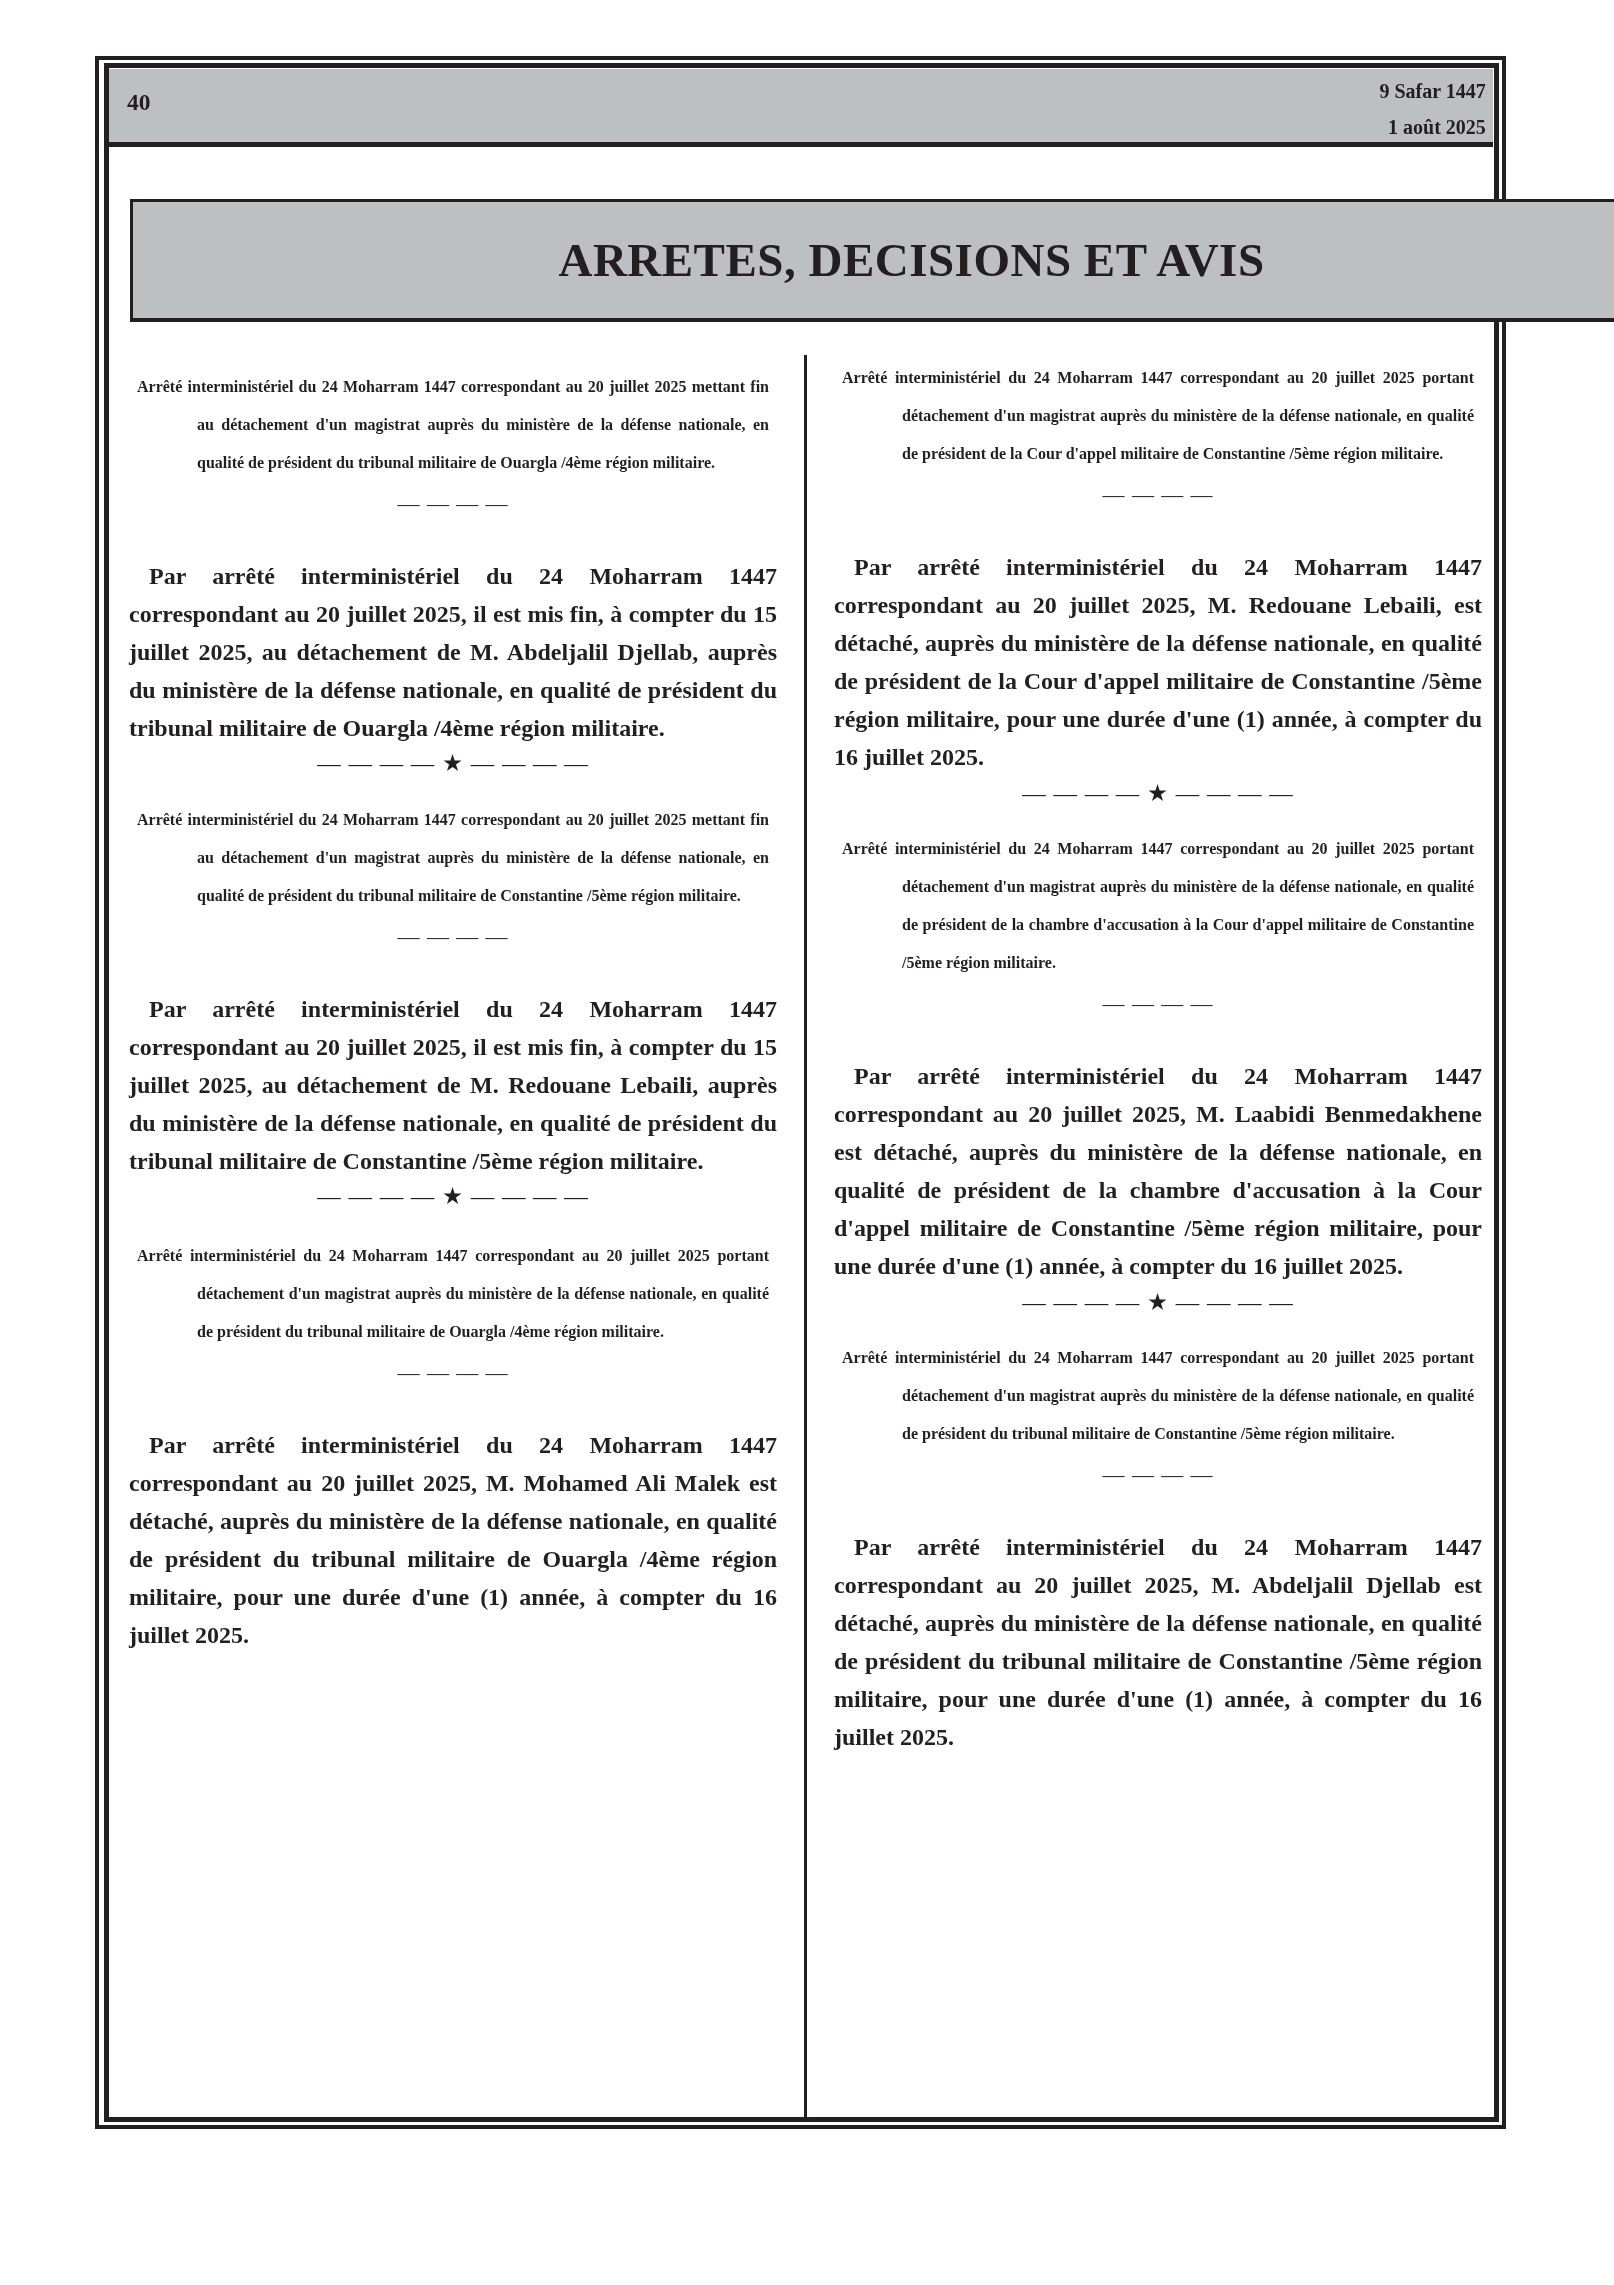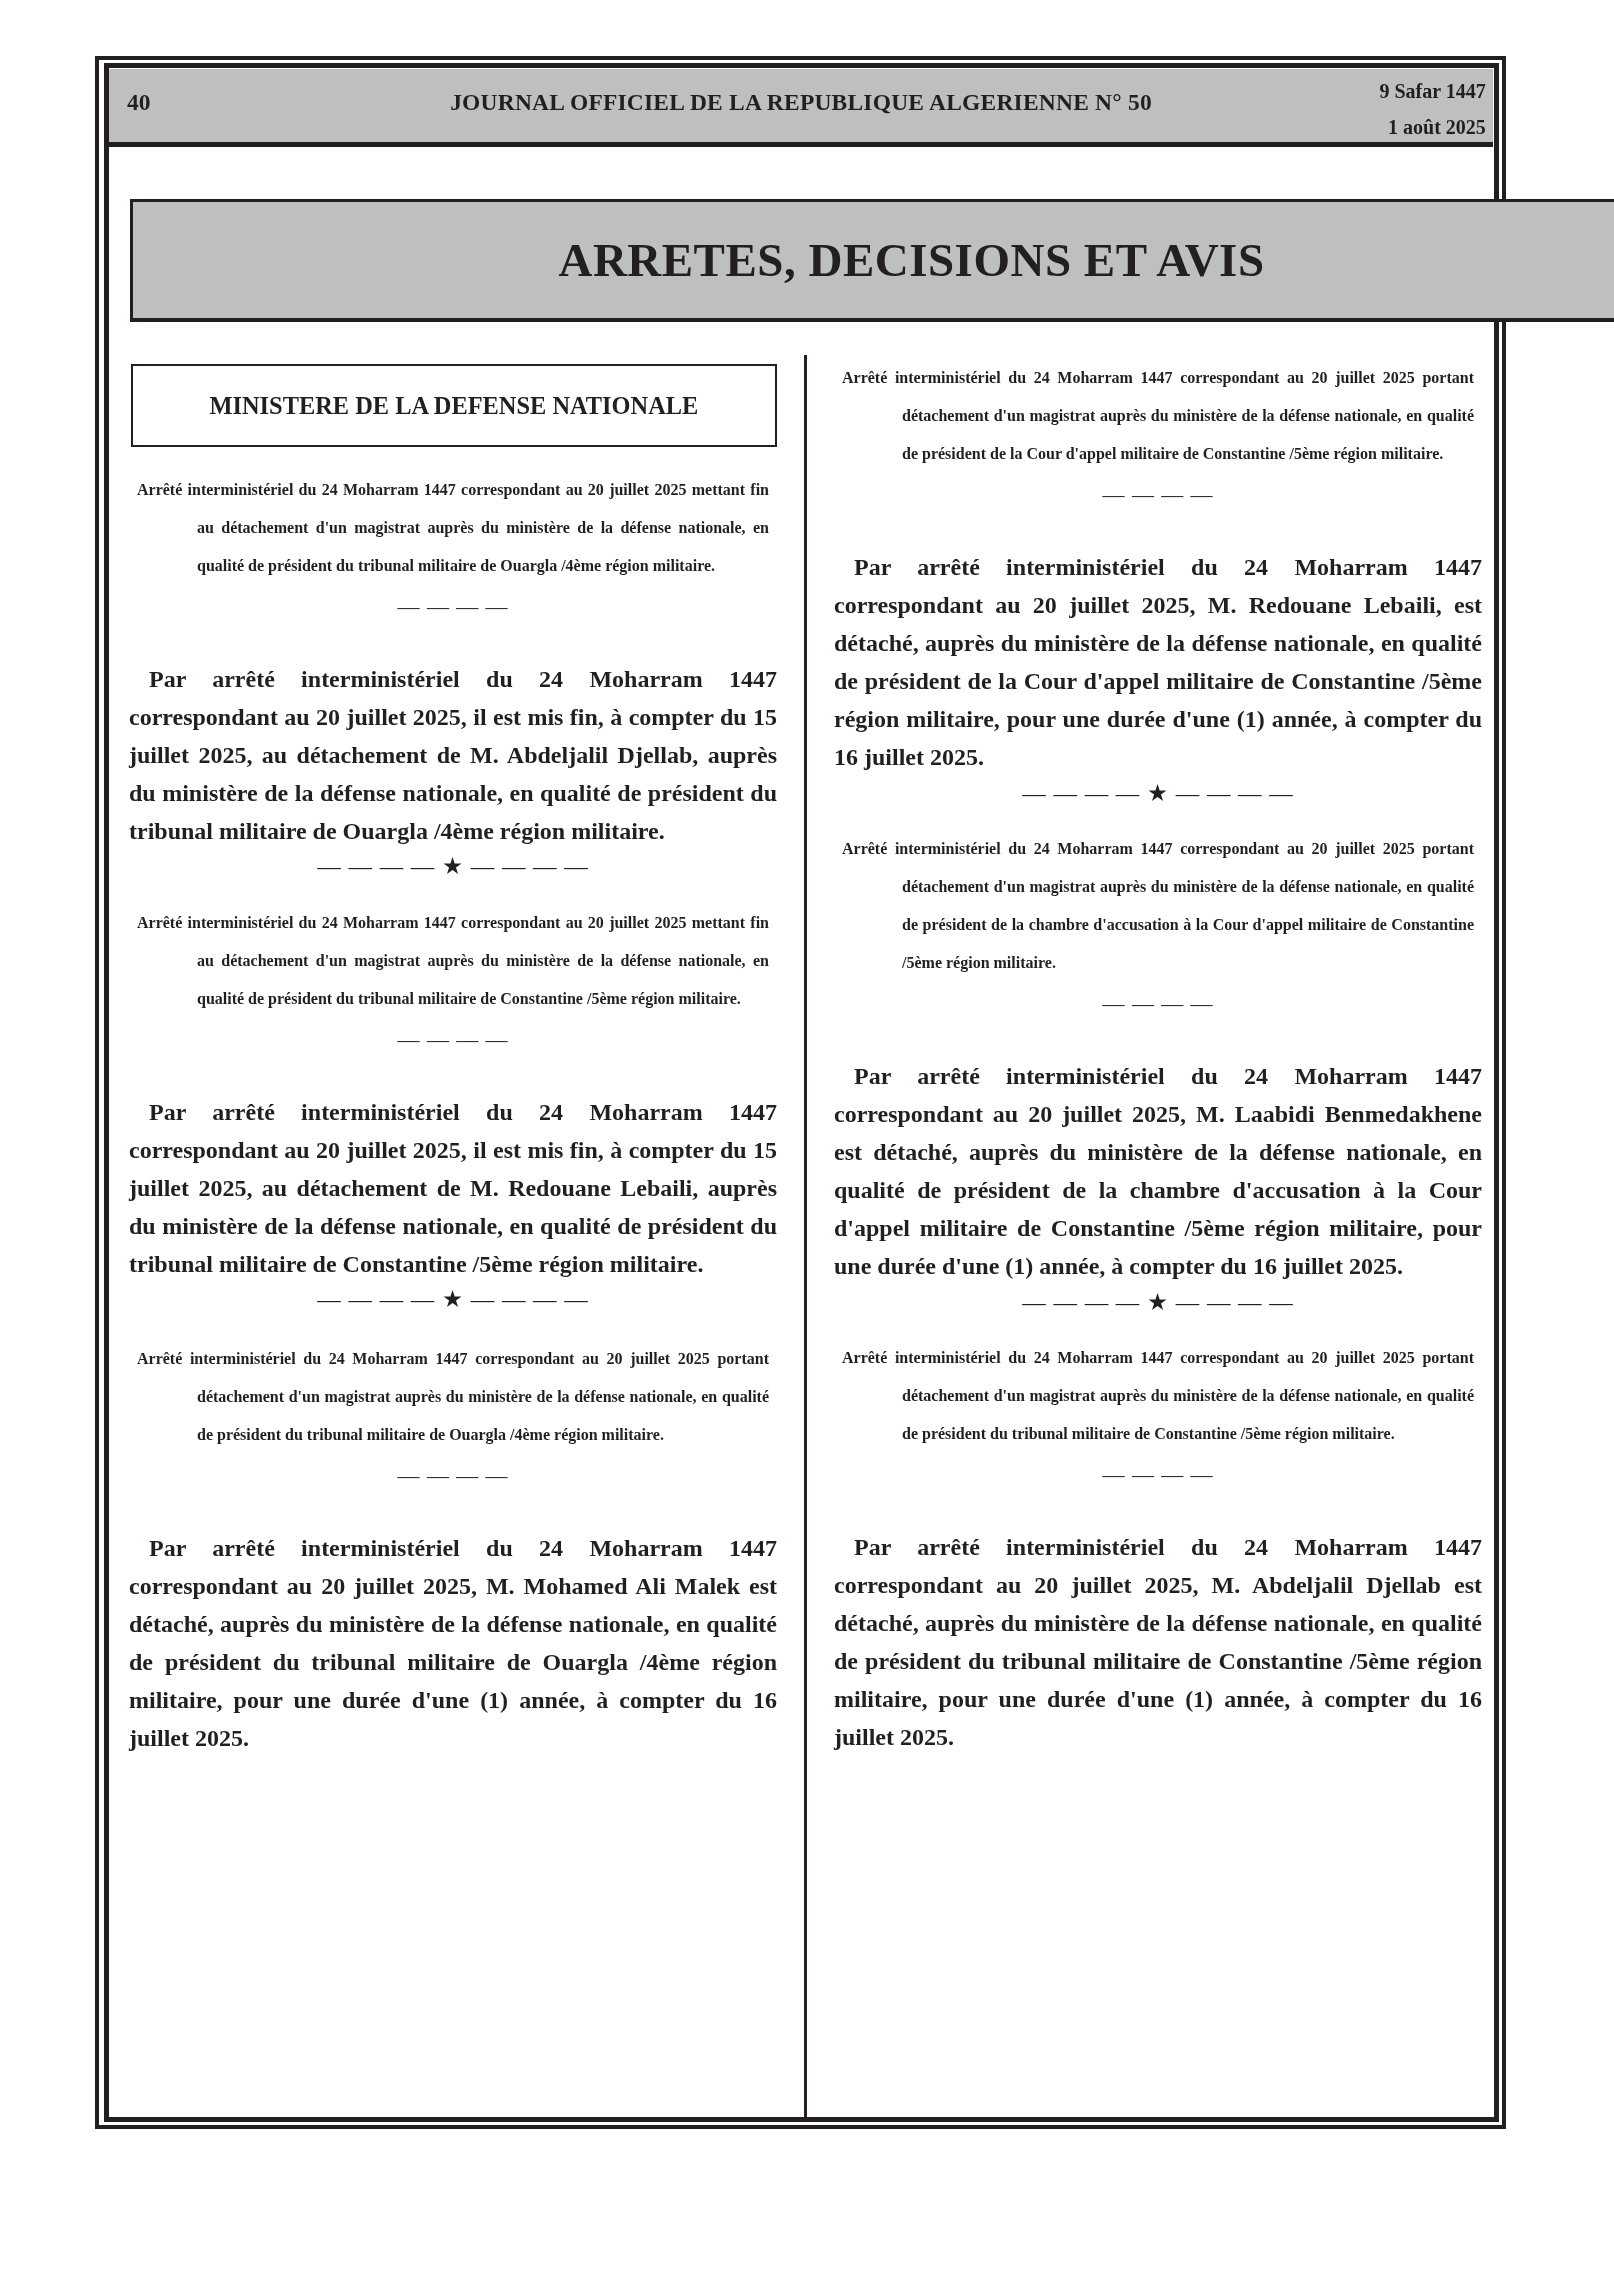--- a/index.html
+++ b/index.html
@@ -64,37 +64,33 @@
   .sep-star { font-size: 23.5px; }
 </style>
 </head>
 <body>
 
 <div class="outer-frame"></div>
 <div class="inner-frame"></div>
 
 <div class="header-band">
   <span class="header-page">40</span>
-  <span class="header-title">JOURNAL OFFICIEL DE LA REPUBLIQUE ALGERIENNE N° 50</span>
   <div class="header-date">
     <div>9 Safar 1447</div>
     <div>1 août 2025</div>
   </div>
 </div>
 
 <div class="title-box">
   <span class="title-text">ARRETES, DECISIONS ET AVIS</span>
 </div>
 
 <div class="col-divider"></div>
 
 <div class="col col-left">
-  <div class="ministry-box">
-    <span class="ministry-text">MINISTERE DE LA DEFENSE NATIONALE</span>
-  </div>
 
   <div style="margin-top:23.5px;">
     <p class="block-head">Arrêté interministériel du 24 Moharram 1447 correspondant au 20 juillet 2025 mettant fin au détachement d'un magistrat auprès du ministère de la défense nationale, en qualité de président du tribunal militaire de Ouargla /4ème région militaire.</p>
     <p class="sep" style="margin:7.2px 0 40px;">— — — —</p>
     <p class="block-body">Par arrêté interministériel du 24 Moharram 1447 correspondant au 20 juillet 2025, il est mis fin, à compter du 15 juillet 2025, au détachement de M. Abdeljalil Djellab, auprès du ministère de la défense nationale, en qualité de président du tribunal militaire de Ouargla /4ème région militaire.</p>
     <p class="sep sep-star" style="margin:3.6px 0 23.5px;">— — — — ★ — — — —</p>
   </div>
 
   <div>
     <p class="block-head">Arrêté interministériel du 24 Moharram 1447 correspondant au 20 juillet 2025 mettant fin au détachement d'un magistrat auprès du ministère de la défense nationale, en qualité de président du tribunal militaire de Constantine /5ème région militaire.</p>

